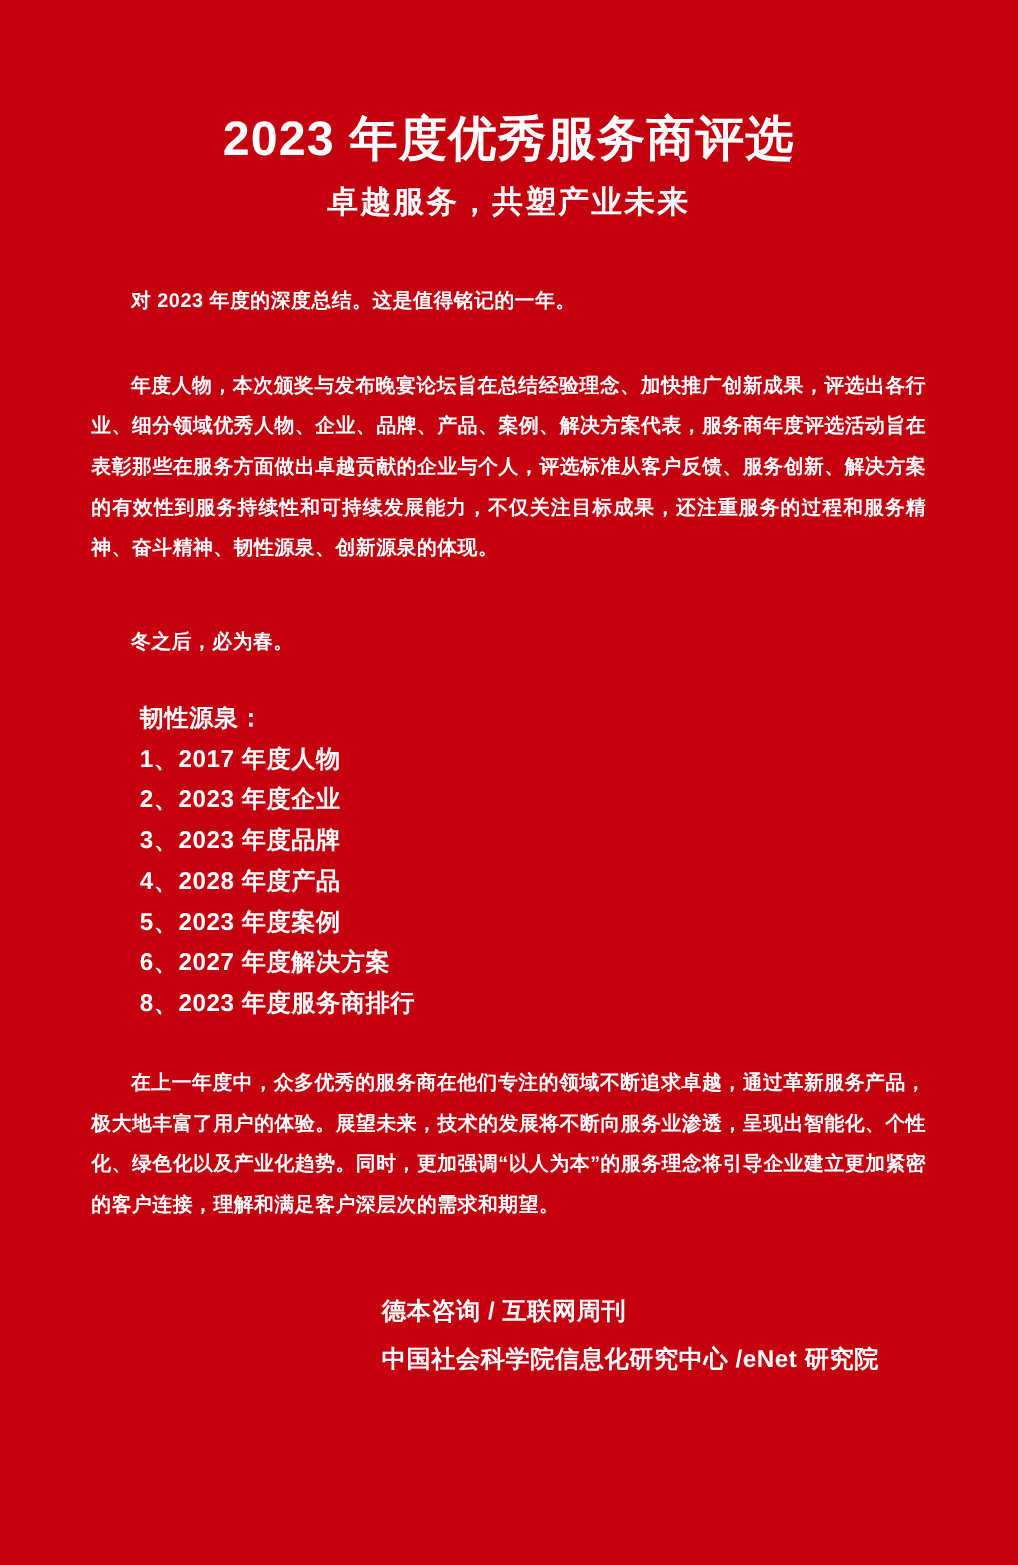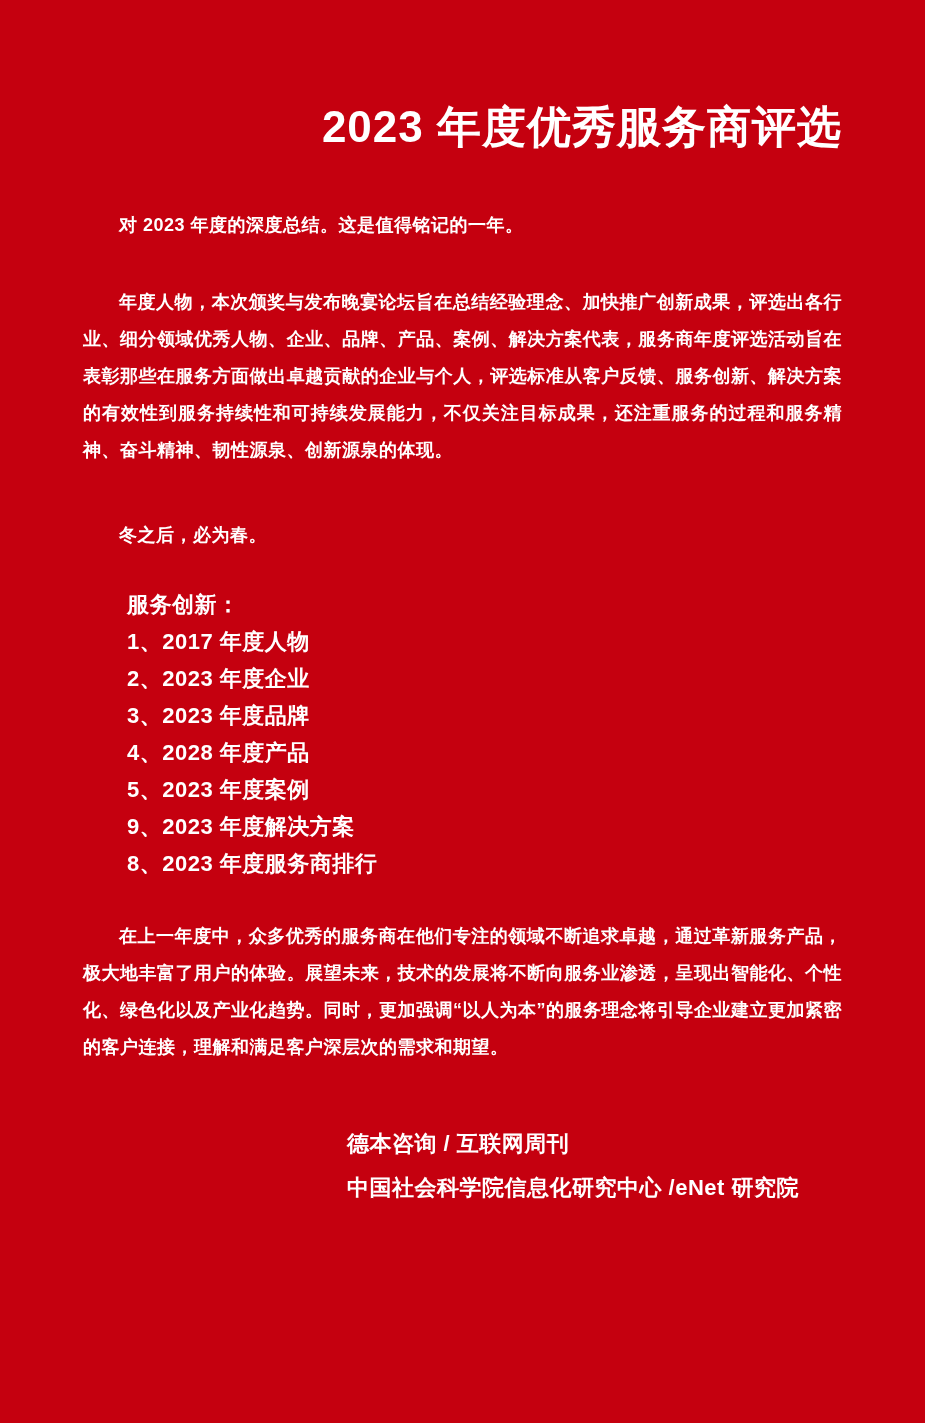--- a/index.html
+++ b/index.html
@@ -17,21 +17,21 @@
   }
   .poster {
     box-sizing: border-box;
     width: 925px;
     height: 1423px;
     padding: 103px 83px 40px 83px;
   }
   .title {
     font-size: 44px;
     line-height: 48px;
-    text-align: right;
+    text-align: center;
     letter-spacing: 1px;
     margin: 0;
   }
   .subtitle {
     font-size: 28px;
     line-height: 30px;
     text-align: center;
     letter-spacing: 2px;
     margin: 18px 0 0 0;
   }
@@ -61,35 +61,36 @@
     letter-spacing: 0.5px;
   }
 </style>
 </head>
 <body>
 
 <div class="poster">
 
   <h1 class="title">2023 年度优秀服务商评选</h1>
 
+  <h2 class="subtitle">卓越服务，共塑产业未来</h2>
 
   <p class="para intro">对 2023 年度的深度总结。这是值得铭记的一年。</p>
 
   <p class="para main">年度人物，本次颁奖与发布晚宴论坛旨在总结经验理念、加快推广创新成果，评选出各行业、细分领域优秀人物、企业、品牌、产品、案例、解决方案代表，服务商年度评选活动旨在表彰那些在服务方面做出卓越贡献的企业与个人，评选标准从客户反馈、服务创新、解决方案的有效性到服务持续性和可持续发展能力，不仅关注目标成果，还注重服务的过程和服务精神、奋斗精神、韧性源泉、创新源泉的体现。</p>
 
   <p class="para aphorism">冬之后，必为春。</p>
 
   <div class="awards">
-    <div class="line">服务创新：</div>
+    <div class="line">韧性源泉：</div>
     <div class="line">1、2017 年度人物</div>
     <div class="line">2、2023 年度企业</div>
     <div class="line">3、2023 年度品牌</div>
     <div class="line">4、2028 年度产品</div>
     <div class="line">5、2023 年度案例</div>
-    <div class="line">9、2023 年度解决方案</div>
+    <div class="line">6、2027 年度解决方案</div>
     <div class="line">8、2023 年度服务商排行</div>
   </div>
 
   <p class="para outlook">在上一年度中，众多优秀的服务商在他们专注的领域不断追求卓越，通过革新服务产品，极大地丰富了用户的体验。展望未来，技术的发展将不断向服务业渗透，呈现出智能化、个性化、绿色化以及产业化趋势。同时，更加强调“以人为本”的服务理念将引导企业建立更加紧密的客户连接，理解和满足客户深层次的需求和期望。</p>
 
   <div class="footer">
     <div>德本咨询 / 互联网周刊</div>
     <div>中国社会科学院信息化研究中心 /eNet 研究院</div>
   </div>
 

